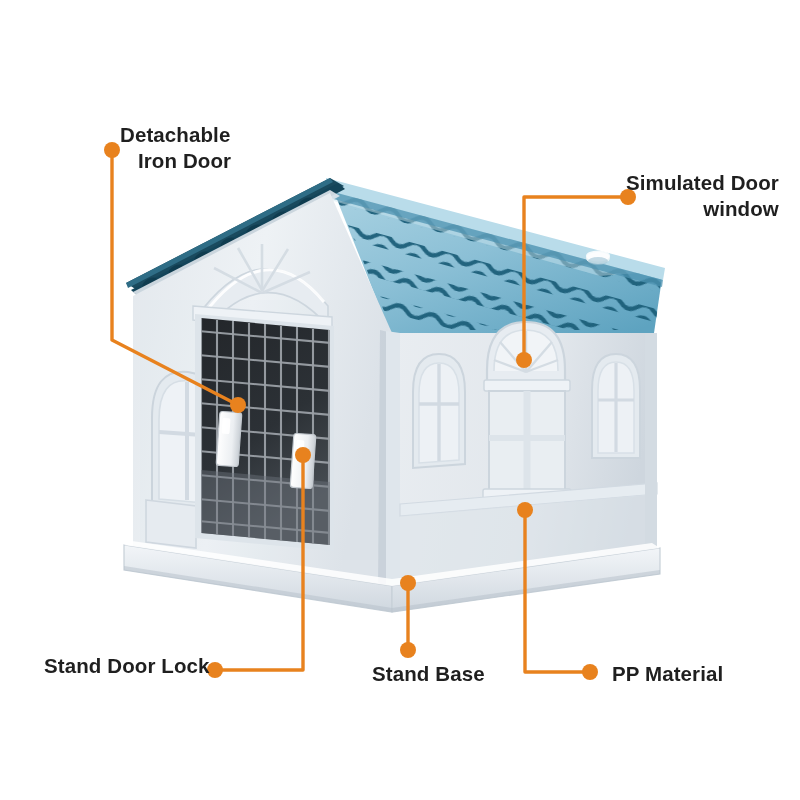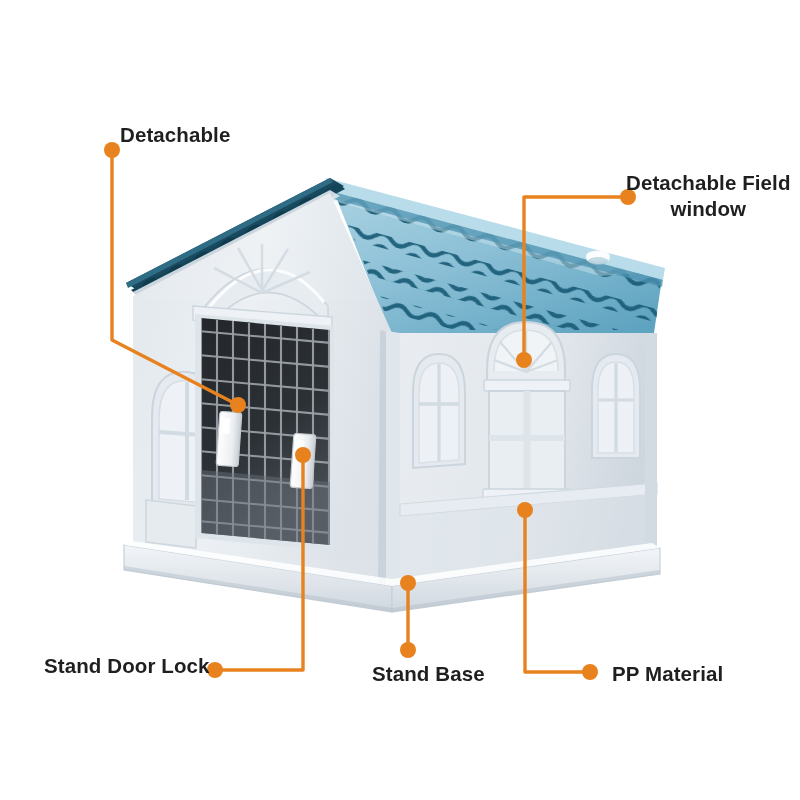--- a/index.html
+++ b/index.html
@@ -288,23 +288,23 @@
       <circle cx="524" cy="360" r="8"></circle>
       <circle cx="215" cy="670" r="8"></circle>
       <circle cx="303" cy="455" r="8"></circle>
       <circle cx="408" cy="650" r="8"></circle>
       <circle cx="408" cy="583" r="8"></circle>
       <circle cx="590" cy="672" r="8"></circle>
       <circle cx="525" cy="510" r="8"></circle>
     </g>
   </svg>
 
-  <div class="callout-label cl-detachable"><span>Detachable</span><br></div>
-
-  <div class="callout-label cl-simulated"><span>Detachable Field</span><br><span style="display:block;text-align:center">window</span></div>
+  <div class="callout-label cl-detachable"><span>Detachable</span><br><span style="display:inline-block;padding-left:18px">Iron Door</span></div>
+
+  <div class="callout-label cl-simulated"><span>Simulated Door</span><br><span style="display:block;text-align:right">window</span></div>
 
   <div class="callout-label cl-push">Stand Door Lock</div>
 
   <div class="callout-label cl-pp">PP Material</div>
 
   <div class="callout-label cl-stand">Stand Base</div>
 
 </div>
 
 </body></html>

